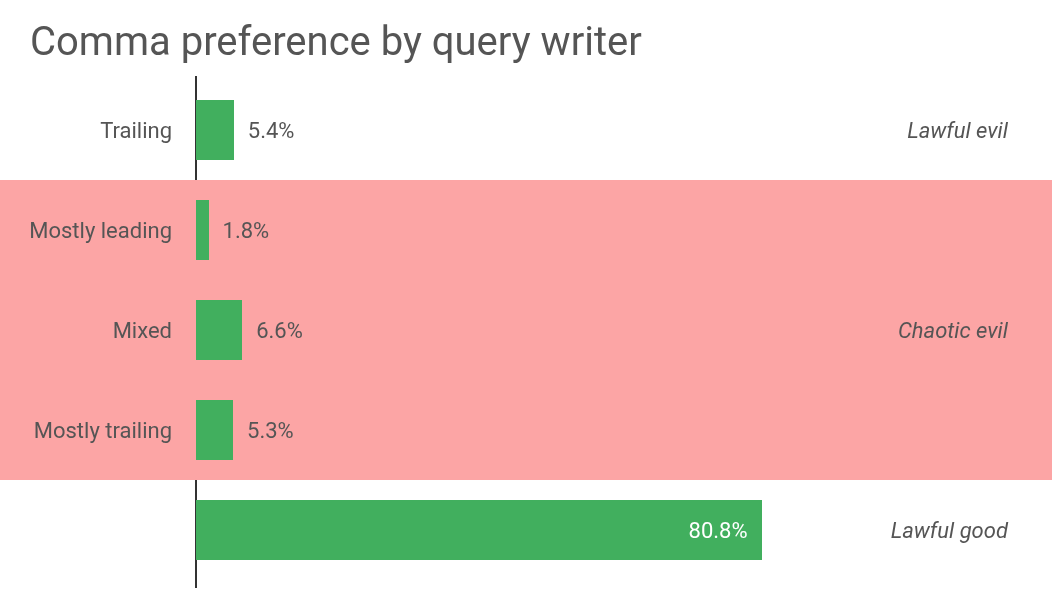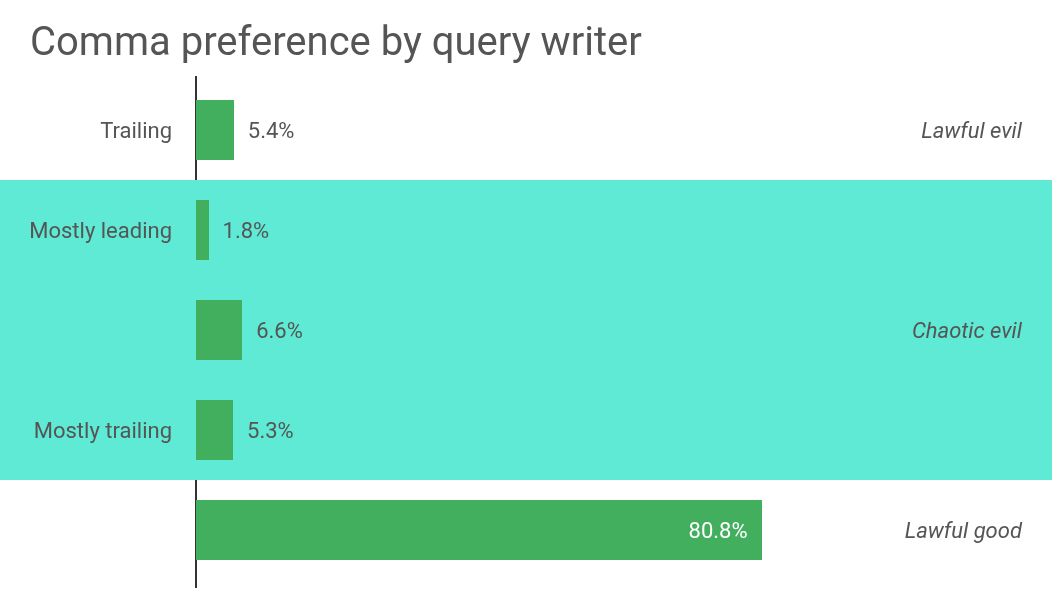--- a/index.html
+++ b/index.html
@@ -23,21 +23,21 @@
     left: 0;
     width: 1052px;
     height: 500px;
   }
   .row {
     position: relative;
     height: 100px;
     width: 100%;
   }
   .row.band {
-    background: #5eead4;
+    background: #fca5a5;
   }
   .row-label {
     position: absolute;
     left: 0;
     top: 0;
     width: 186px;
     height: 100px;
     display: flex;
     align-items: center;
     justify-content: flex-end;
@@ -69,21 +69,21 @@
   }
   .value-label.outside {
     left: calc(100% + 14px);
   }
   .value-label.inside {
     right: 14px;
     color: #ffffff;
   }
   .annotation {
     position: absolute;
-    right: 30px;
+    right: 44px;
     top: 0;
     height: 100px;
     display: flex;
     align-items: center;
     font-style: italic;
     font-size: 22px;
     color: #555555;
   }
   .axis-line {
     position: absolute;
@@ -117,20 +117,21 @@
     <div class="row-label">Mostly leading</div>
     <div class="bar-zone">
       <div class="bar" style="width:1.8000000000000003%">
         <span class="value-label outside">1.8%</span>
       </div>
     </div>
     <div class="annotation"></div>
   </div>
 
   <div class="row band">
+    <div class="row-label">Mixed</div>
     <div class="bar-zone">
       <div class="bar" style="width:6.6000000000000005%">
         <span class="value-label outside">6.6%</span>
       </div>
     </div>
     <div class="annotation">Chaotic evil</div>
   </div>
 
   <div class="row band">
     <div class="row-label">Mostly trailing</div>

